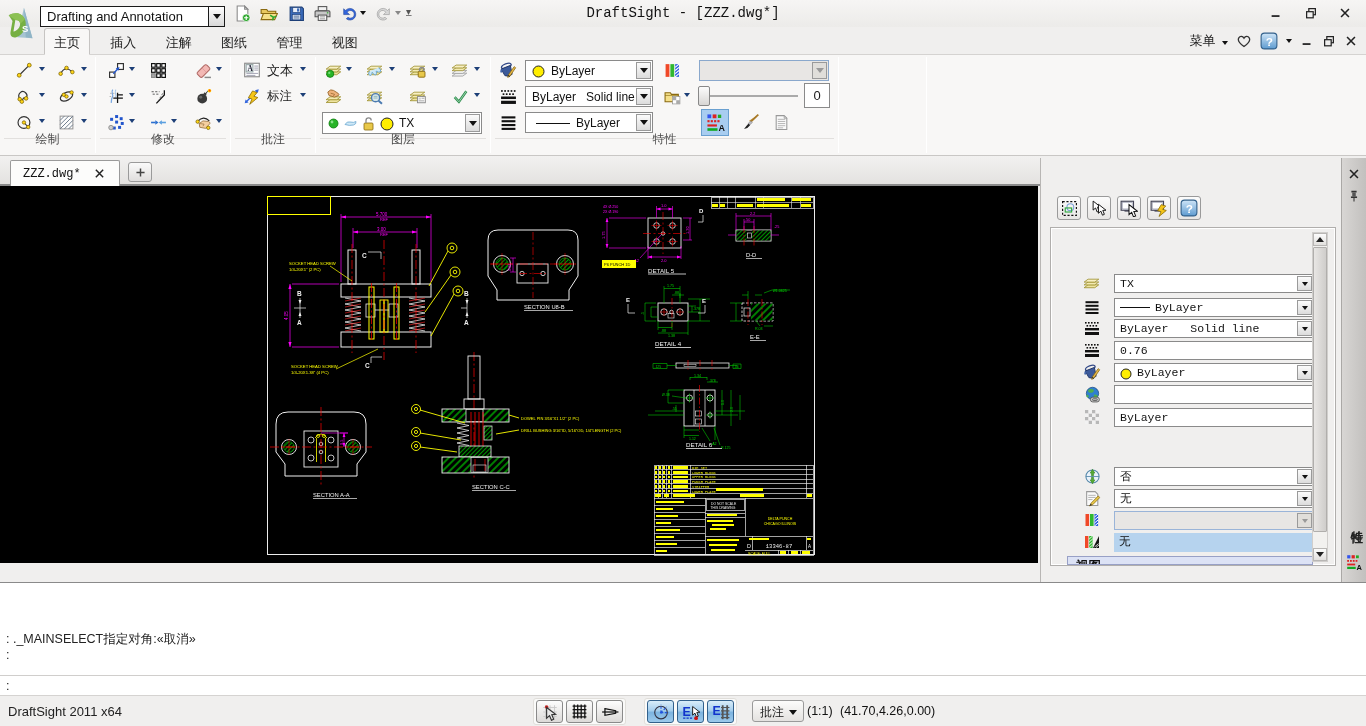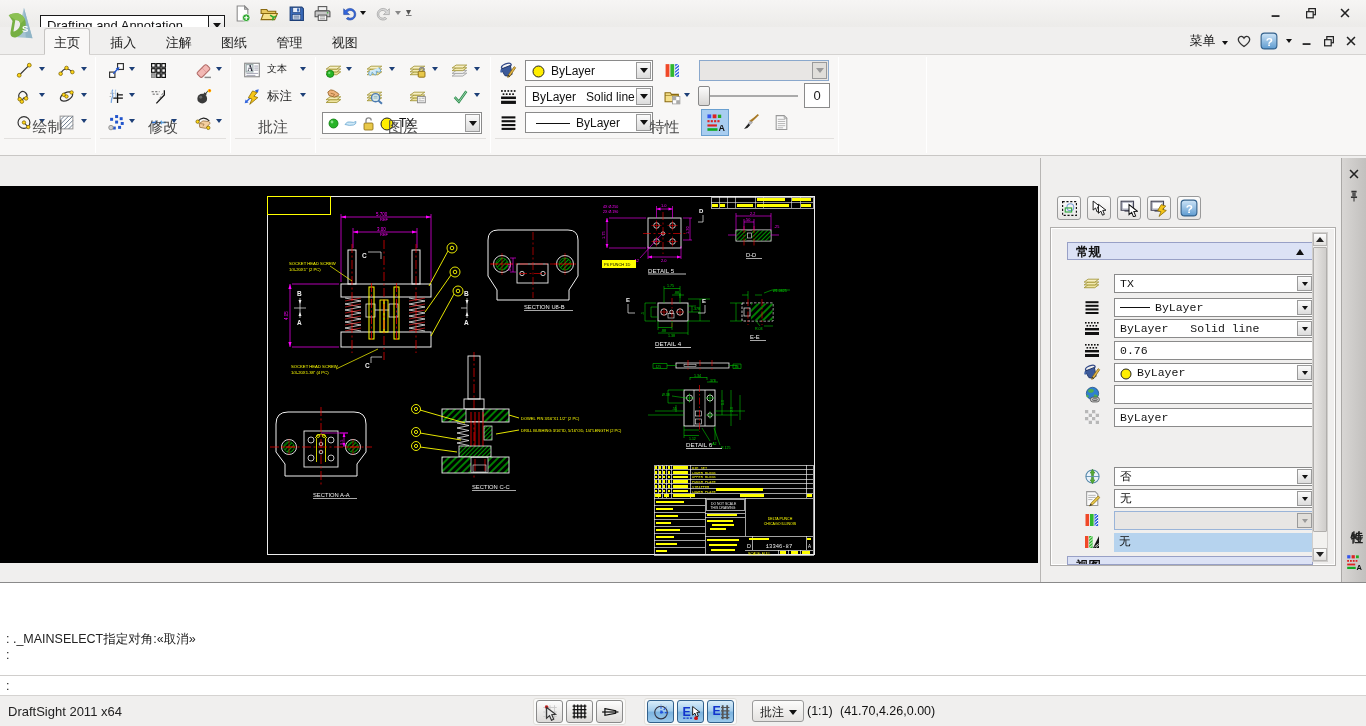--- a/index.html
+++ b/index.html
@@ -7,39 +7,39 @@
 body { font-family:"Liberation Sans","DejaVu Sans",sans-serif; font-size:12px; color:#1a1a1a; background:#f0efee; position:relative; }
 #app { position:absolute; inset:0; }
 .abs { position:absolute; }
 .ic { display:inline-block; vertical-align:middle; }
 .dar { display:inline-block; width:0; height:0; border-left:3.5px solid transparent; border-right:3.5px solid transparent; border-top:4.5px solid #1d3f77; }
 .darblk { border-top-color:#111; }
 
 
 #titlebar { left:0; top:0; width:1366px; height:27px; background:linear-gradient(#f6f5f4,#ecebe9); }
 #logo { left:3px; top:2px; width:38px; height:40px; z-index:5; }
-#wscombo { left:40px; top:15px; width:185px; height:21px; background:#fff; border:1px solid #1a1a1a; }
+#wscombo { left:40px; top:6px; width:185px; height:21px; background:#fff; border:1px solid #1a1a1a; }
 #wscombo .txt { position:absolute; left:6px; top:2px; font-size:13px; color:#111; white-space:nowrap; }
 #wscombo .cbtn { position:absolute; right:0px; top:0px; width:16px; height:19px; background:linear-gradient(#fdfdfd,#d8d8d8); border-left:1px solid #1a1a1a; display:flex; align-items:center; justify-content:center; }
 .qat { top:3px; width:22px; height:21px; display:flex; align-items:center; justify-content:center; }
 .qarr { top:11px; }
 #wintitle { left:483px; top:5px; width:400px; text-align:center; font-family:"Liberation Mono","DejaVu Sans Mono",monospace; font-size:14px; color:#111; }
 .winctl { top:4px; width:30px; height:18px; display:flex; align-items:center; justify-content:center; }
 
 
 #tabrow { left:0; top:27px; width:1366px; height:28px; background:#f0efee; border-bottom:1px solid #d5d3d1; }
 .rtab { position:relative; display:inline-block; padding:0 9px; margin-right:8px; height:27px; line-height:27px; font-size:13px; color:#222; }
 .rtab.active { background:#f8f7f6; border:1px solid #c6c4c2; border-bottom:1px solid #f8f7f6; border-radius:3px 3px 0 0; }
 #tabstrip { left:44px; top:1px; height:28px; }
 #tr-right { right:8px; top:0px; height:27px; display:flex; align-items:center; gap:8px; }
 
 
 #ribbon { left:0; top:55px; width:1366px; height:101px; background:#f8f7f6; border-bottom:1px solid #c9c7c5; }
 .rpanel { position:absolute; top:0; height:100px; }
-.rpanel .plabel { position:absolute; bottom:18px; left:0; right:0; text-align:center; font-size:15px; color:#4a4a4a; }
+.rpanel .plabel { position:absolute; bottom:7px; left:0; right:0; text-align:center; font-size:12px; color:#4a4a4a; }
 .rpanel .pline { position:absolute; bottom:16px; left:4px; right:4px; border-top:1px solid #e2e0de; }
 .rsep { position:absolute; top:2px; height:96px; width:1px; background:#dddbd9; border-right:1px solid #fff; }
 .ribtn { position:absolute; width:22px; height:22px; display:flex; align-items:center; justify-content:center; }
 .rarr { position:absolute; }
 .combo { position:absolute; background:#fff; border:1px solid #8a8a8a; }
 .combo .ctext { position:absolute; left:4px; top:50%; transform:translateY(-50%); white-space:nowrap; font-size:12px; color:#111; }
 .combo .cbtn2 { position:absolute; right:1px; top:1px; bottom:1px; width:15px; background:linear-gradient(#fbfbfb,#dcdcdc); border:1px solid #9a9a9a; display:flex; align-items:center; justify-content:center; }
 .tri { width:0; height:0; border-left:4px solid transparent; border-right:4px solid transparent; border-top:5px solid #111; }
 
 
@@ -583,20 +583,21 @@
         </svg>
       </div>
   <span class="abs dar darblk qarr" style="left:360px"></span>
   <div class="abs qat" style="left:372px">
         <svg class="ic" width="17" height="17">
           <use href="#sym-redo"></use>
         </svg>
       </div>
   <span class="abs dar qarr" style="left:395px;border-top-color:#888"></span>
   <span class="abs" style="left:406px;top:6px;color:#555;font-size:10px;letter-spacing:-1px">▾<span style="display:block;margin-top:-8px">–</span></span>
+  <div id="wintitle" class="abs">DraftSight - [ZZZ.dwg*]</div>
   <div class="abs winctl" style="right:75px">
         <svg class="ic" width="14" height="14">
           <use href="#sym-min"></use>
         </svg>
       </div>
   <div class="abs winctl" style="right:40px">
         <svg class="ic" width="14" height="14">
           <use href="#sym-restore"></use>
         </svg>
       </div>
@@ -737,21 +738,21 @@
     <div class="plabel">修改</div>
   </div>
   <div class="rsep" style="left:230px"></div>
 
   <div class="rpanel" style="left:231px;width:84px">
     <div class="ribtn" style="left:10px;top:4px">
           <svg class="ic" width="18" height="18">
             <use href="#sym-text"></use>
           </svg>
         </div>
-    <span class="abs" style="left:36px;top:7px;font-size:10px">文本</span>
+    <span class="abs" style="left:36px;top:7px;font-size:13px">文本</span>
     <span class="dar rarr" style="left:69px;top:12px"></span>
     <div class="ribtn" style="left:10px;top:30px">
           <svg class="ic" width="18" height="18">
             <use href="#sym-dim"></use>
           </svg>
         </div>
     <span class="abs" style="left:36px;top:33px;font-size:12.5px">标注</span>
     <span class="dar rarr" style="left:69px;top:38px"></span>
     <div class="pline"></div>
     <div class="plabel">批注</div>
@@ -903,20 +904,33 @@
           </svg>
         </div>
     <div class="pline"></div>
     <div class="plabel">特性</div>
   </div>
   <div class="rsep" style="left:838px"></div>
 
   <div class="rsep" style="left:926px"></div>
 </div>
 
+<div id="doctabs" class="abs">
+  <div id="dtab" class="abs">
+    <span class="dname">ZZZ.dwg*</span>
+    <svg class="ic" width="13" height="13" style="margin-left:12px">
+          <use href="#sym-x"></use>
+        </svg>
+  </div>
+  <div id="dplus" class="abs">
+    <svg class="ic" width="13" height="13">
+          <use href="#sym-plus"></use>
+        </svg>
+  </div>
+</div>
 
 <svg id="canvas" class="abs" viewBox="0 186 1038 377" font-family="Liberation Sans,DejaVu Sans,sans-serif">
 <defs>
 <pattern id="hgrn" patternUnits="userSpaceOnUse" width="5" height="5" patternTransform="rotate(45)">
   <rect width="5" height="5" fill="#000"></rect>
           <line x1="1" y1="0" x2="1" y2="5" stroke="#00b400" stroke-width="1.4"></line>
 </pattern>
 <pattern id="hgrn2" patternUnits="userSpaceOnUse" width="3" height="3" patternTransform="rotate(45)">
   <rect width="3" height="3" fill="#000"></rect>
           <line x1="0.6" y1="0" x2="0.6" y2="3" stroke="#00b400" stroke-width="0.9"></line>
@@ -1437,24 +1451,20 @@
         </svg>
       </div>
   <div class="pbtn" style="left:136px">
         <svg class="ic" width="18" height="18">
           <use href="#sym-help"></use>
         </svg>
       </div>
 
   <div id="pbody">
 
-    <div class="psec" style="top:13px">
-      <span class="ptit">常规</span>
-      <span class="parr"></span>
-    </div>
     <div class="prow-ic" style="top:45px">
           <svg class="ic" width="18" height="18">
             <use href="#sym-layerbase"></use>
           </svg>
         </div>
     <div class="pfield" style="top:45px"><span>TX</span><span class="fbtn">
             <span class="tri"></span>
           </span></div>
     <div class="prow-ic" style="top:69px">
           <svg class="ic" width="16" height="16">

